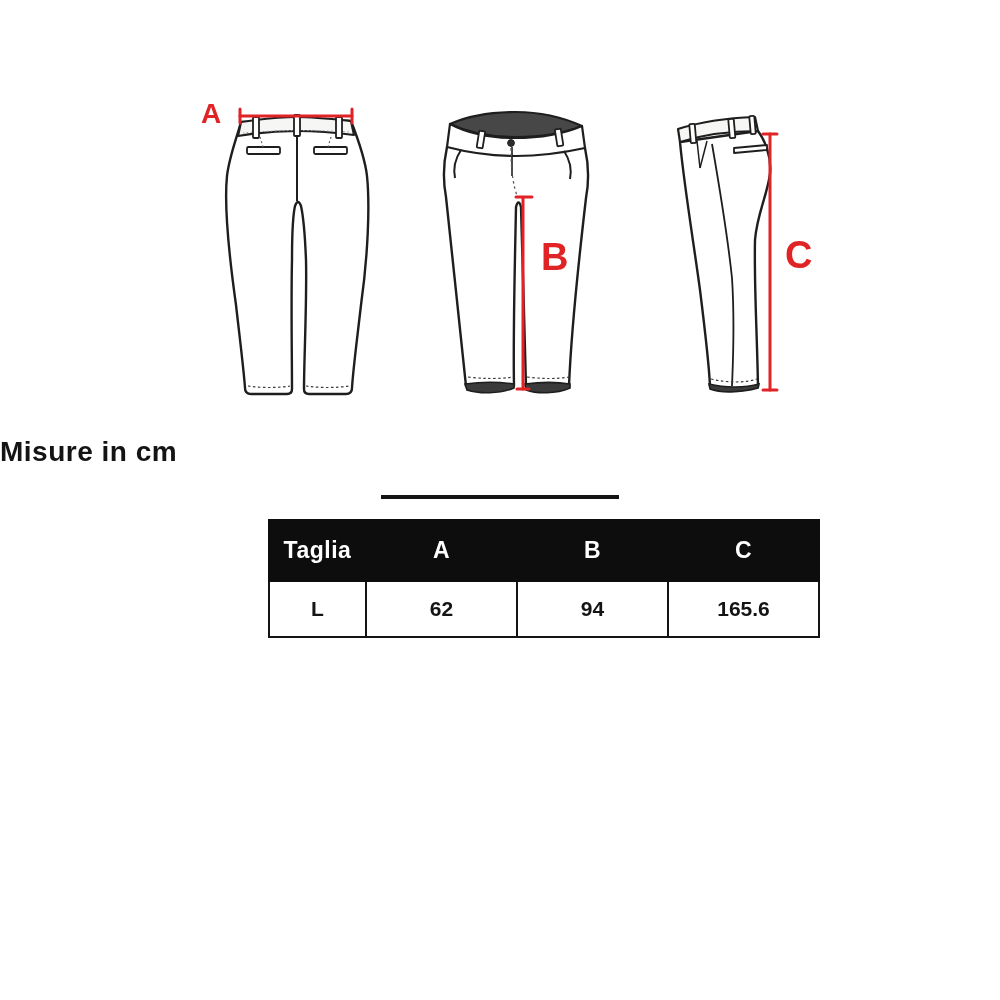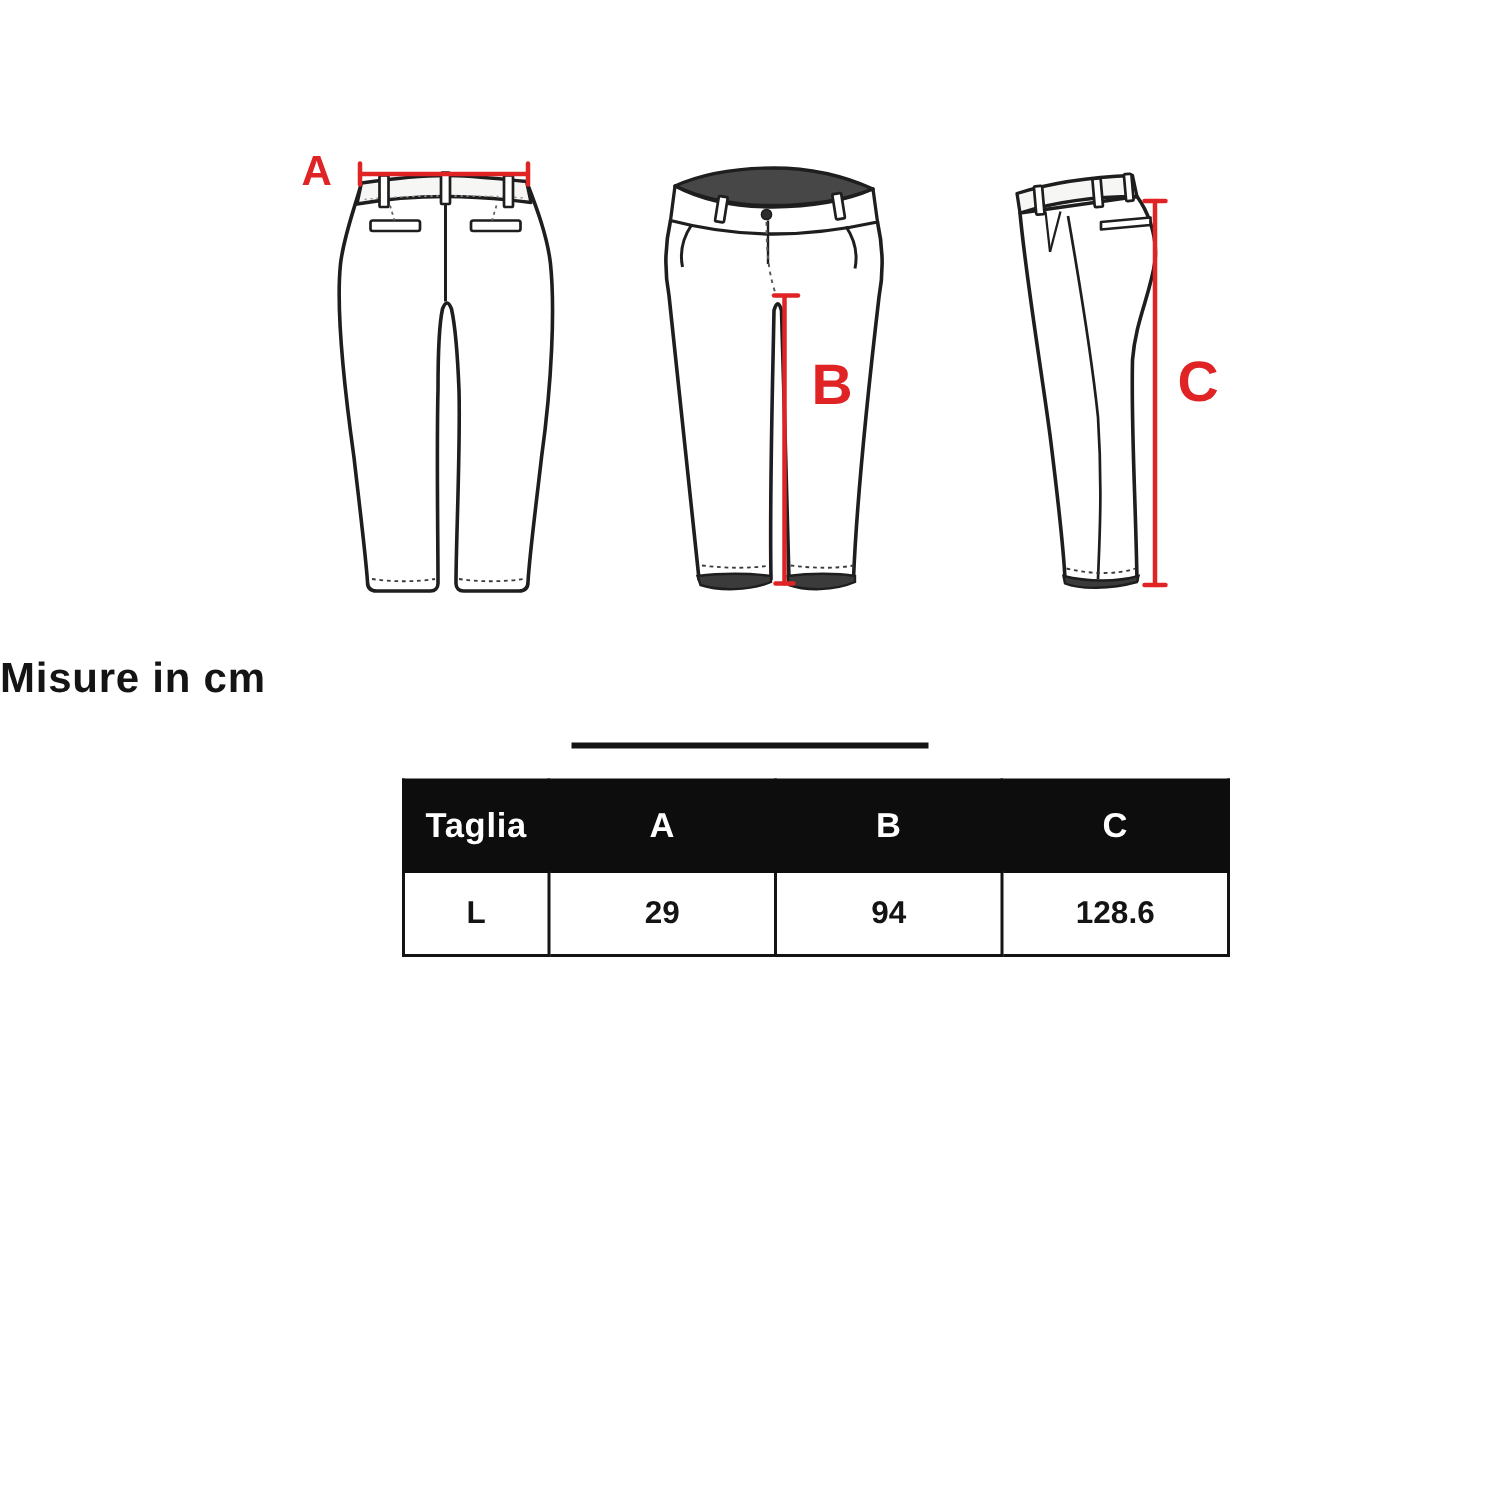--- a/index.html
+++ b/index.html
@@ -200,20 +200,20 @@
       <tr>
         <th class="col-taglia">Taglia</th>
         <th class="col-a">A</th>
         <th class="col-b">B</th>
         <th class="col-c">C</th>
       </tr>
     </thead>
     <tbody>
       <tr>
         <td>L</td>
-        <td>29</td>
+        <td>62</td>
         <td>94</td>
-        <td>128.6</td>
+        <td>165.6</td>
       </tr>
     </tbody>
   </table>
 
 </div>
 
 </body></html>

